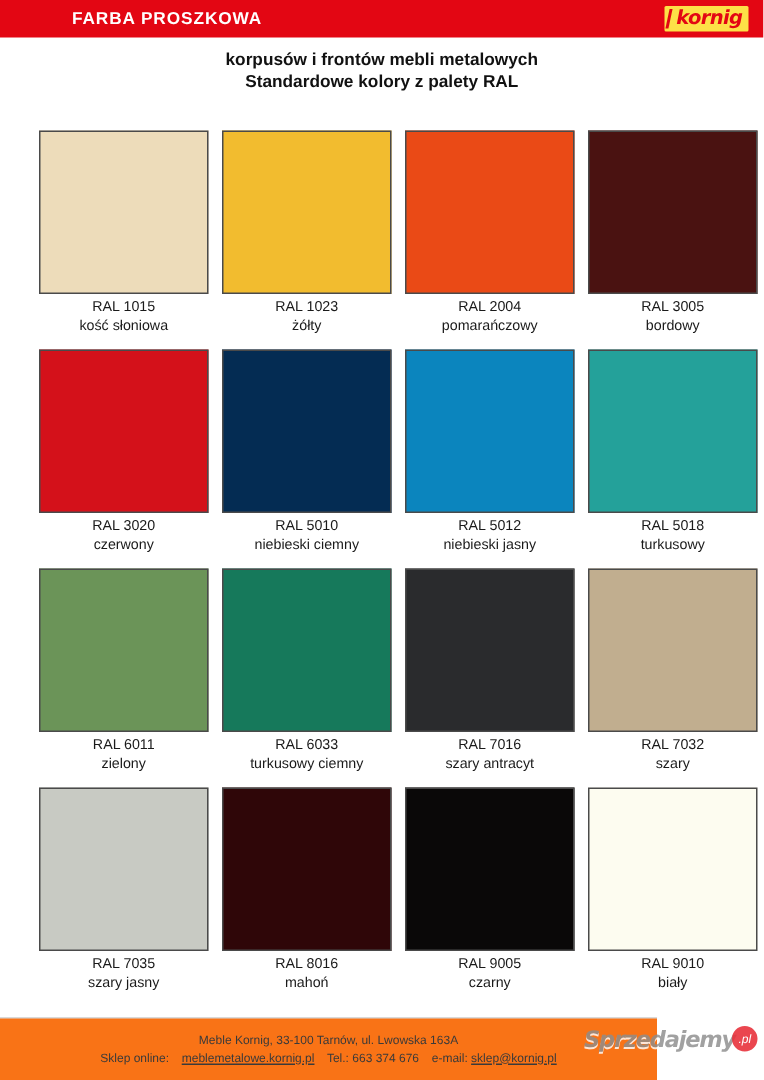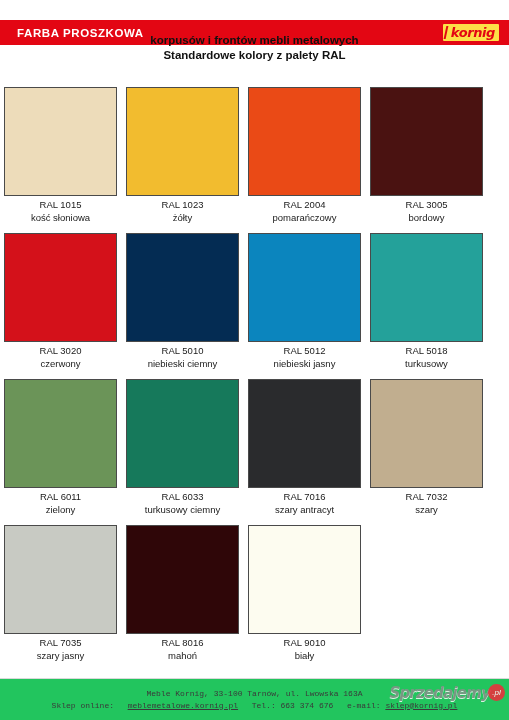--- a/index.html
+++ b/index.html
@@ -13,26 +13,27 @@
   body {
     font-family: "Liberation Sans", sans-serif;
     background: #ffffff;
     color: #1a1a1a;
     position: relative;
   }
 
   
   .header-bar {
     position: absolute;
-    left: 0; top: 20px;
+    left: 0; top: 0;
     width: 509px; height: 25px;
     background: #e30613;
     display: flex;
     align-items: center;
     justify-content: space-between;
+    padding-left: 31px;
   }
   .header-title {
     font-size: 11.5px;
     font-weight: bold;
     color: #ffffff;
     letter-spacing: 0.6px;
     padding-left: 17px;
     white-space: nowrap;
   }
   .logo-box {
@@ -72,21 +73,21 @@
     text-align: center;
     font-size: 11.5px;
     font-weight: bold;
     line-height: 15px;
     color: #111111;
   }
 
   
   .grid {
     position: absolute;
-    left: 4px; top: 87px;
+    left: 26px; top: 87px;
     width: 481px;
     display: grid;
     grid-template-columns: repeat(4, 113px);
     grid-column-gap: 9px;
     grid-row-gap: 9px;
   }
   .cell {
     width: 113px;
   }
   .swatch {
@@ -100,25 +101,24 @@
     line-height: 12.5px;
     padding-top: 3px;
     color: #1a1a1a;
     white-space: nowrap;
   }
 
   
   .footer {
     position: absolute;
     left: 0; top: 678px;
-    width: 509px;
+    width: 438px;
     height: 42px;
     border-top: 1px solid #d9d9d9;
-    background: #22c55e;
-    font-family: Liberation Mono, monospace;
+    background: #f97316;
   }
   .footer-lines {
     padding-top: 9px;
     text-align: center;
     font-size: 8px;
     line-height: 11.5px;
     color: #3a3a3a;
   }
   .footer-link {
     text-decoration: underline;
@@ -269,20 +269,27 @@
       </div>
     </div>
     <div class="cell">
       <div class="swatch" style="background: rgb(47, 6, 8);"></div>
       <div class="cell-caption">
         <div>RAL 8016</div>
         <div>mahoń</div>
       </div>
     </div>
     <div class="cell">
+      <div class="swatch" style="background: rgb(10, 8, 8);"></div>
+      <div class="cell-caption">
+        <div>RAL 9005</div>
+        <div>czarny</div>
+      </div>
+    </div>
+    <div class="cell">
       <div class="swatch" style="background: rgb(253, 252, 240);"></div>
       <div class="cell-caption">
         <div>RAL 9010</div>
         <div>biały</div>
       </div>
     </div>
   </div>
 
 <div class="footer">
   <div class="footer-lines">

